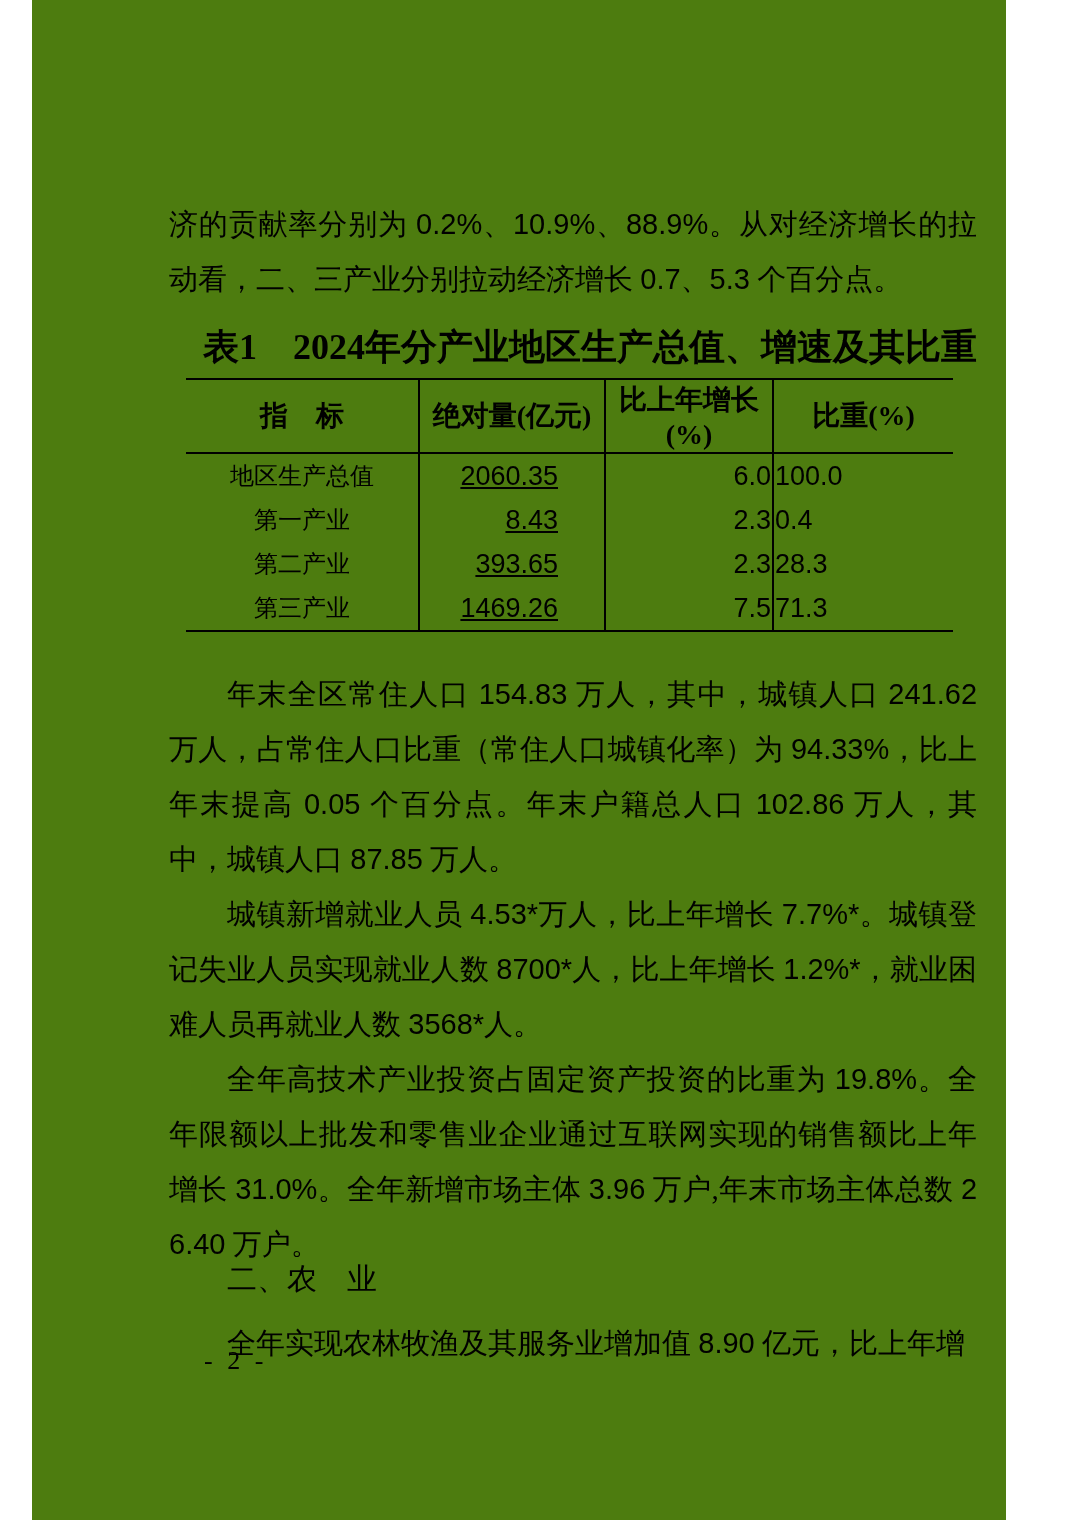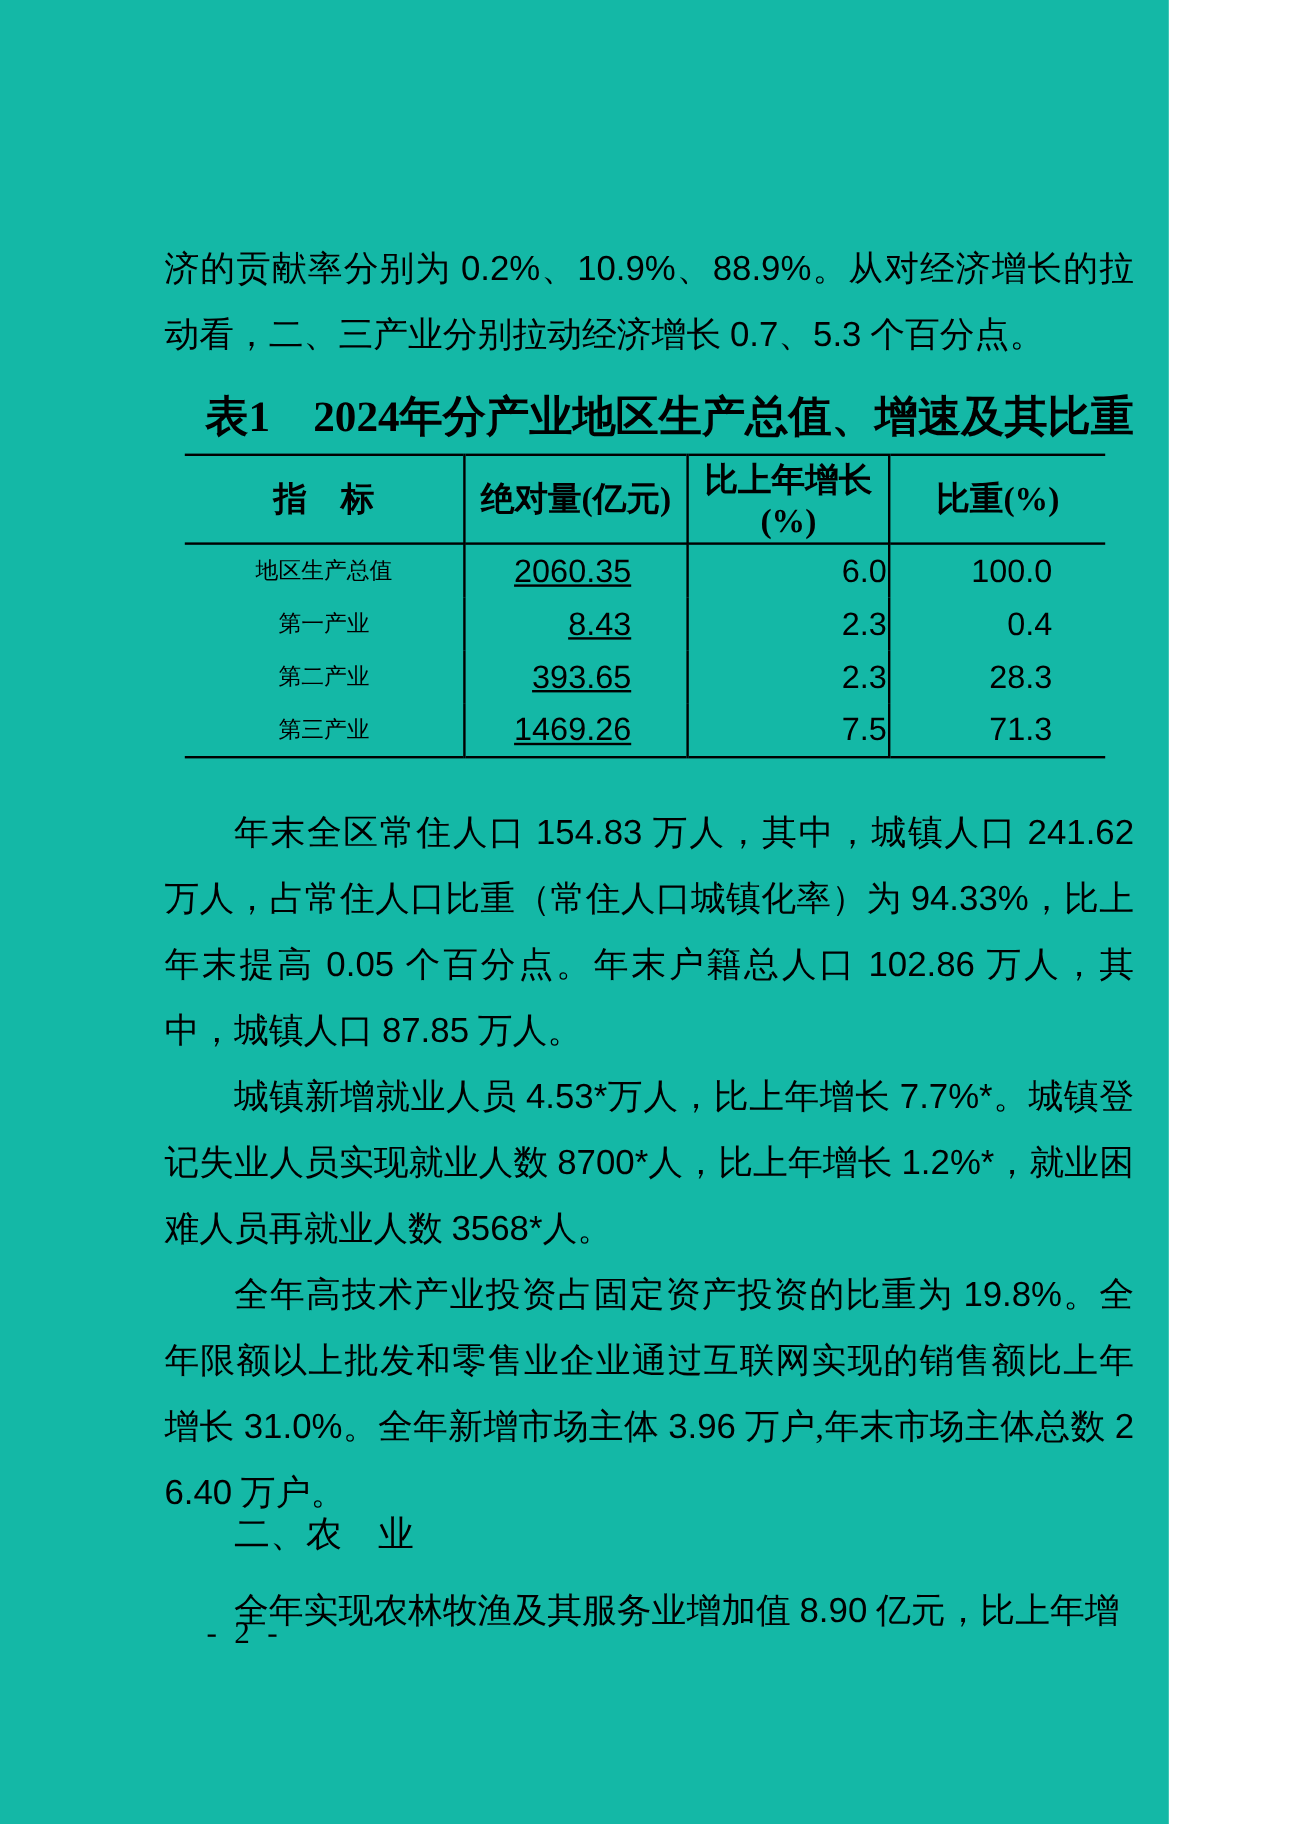--- a/index.html
+++ b/index.html
@@ -4,24 +4,25 @@
 <style>
   html, body {
     margin: 0;
     padding: 0;
     background: #ffffff;
   }
   .page {
     position: relative;
     width: 974px;
     height: 1520px;
-    background: #14b8a6;
+    background: #4d7c0f;
     color: #000000;
     font-family: "Liberation Serif", "DejaVu Serif", serif;
     overflow: hidden;
+    margin-left: 32px;
   }
   .content {
     position: absolute;
     left: 137px;
     top: 0;
     width: 808px;
     padding-top: 197px;
   }
   .para {
     margin: 0;
@@ -56,35 +57,35 @@
   .stat-table th {
     height: 46px;
     font-size: 28px;
     font-weight: bold;
     text-align: center;
     vertical-align: middle;
     border-bottom: 2px solid #000;
   }
   .stat-table td {
     height: 42px;
-    font-size: 19px;
+    font-size: 24px;
     text-align: center;
     vertical-align: middle;
   }
   .stat-table th:not(:last-child),
   .stat-table td:not(:last-child) {
     border-right: 2px solid #000;
   }
   .stat-table td.num-cell {
     font-family: "Liberation Sans", "DejaVu Sans", sans-serif;
     font-size: 27px;
     text-align: right;
   }
   .stat-table td.align-r-a { text-align: right; padding-right: 46px; text-decoration: underline; }
-  .stat-table td.align-r-b { text-align: right; padding-right: 44px; }
+  .stat-table td.align-r-b { text-align: left; padding-right: 44px; }
   .p-after-table { margin-top: 35px; }
   .section-heading {
     margin: -18px 0 0 0;
     font-size: 30px;
     line-height: 50px;
     font-weight: normal;
     text-indent: 58px;
   }
   .p-last { margin-top: 12px; }
   .page-number {

